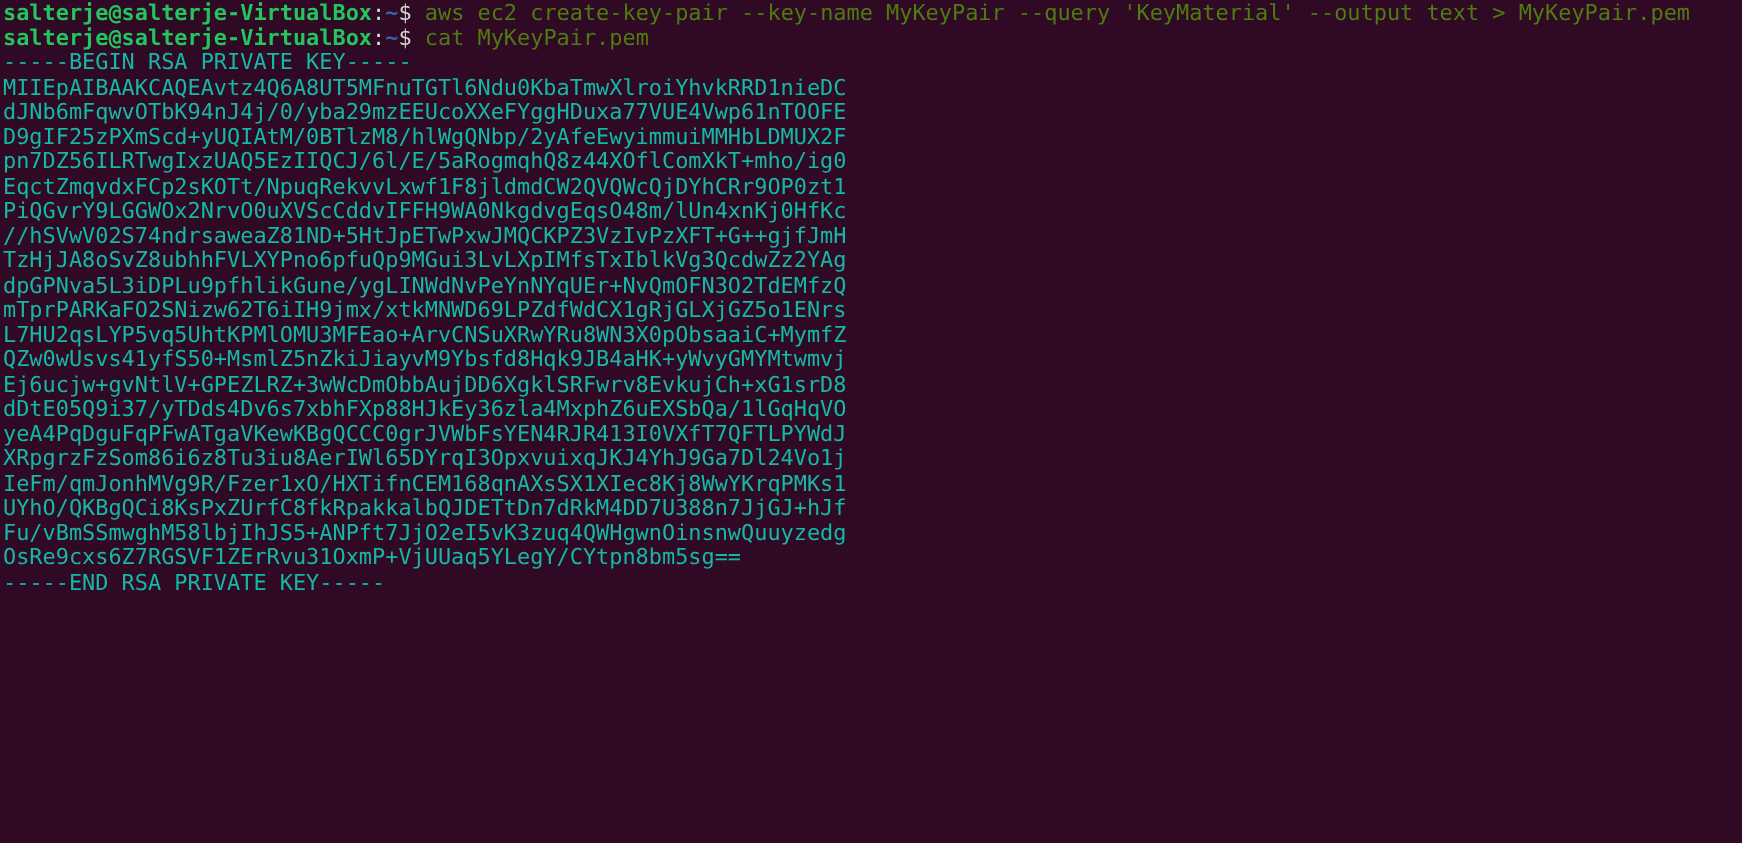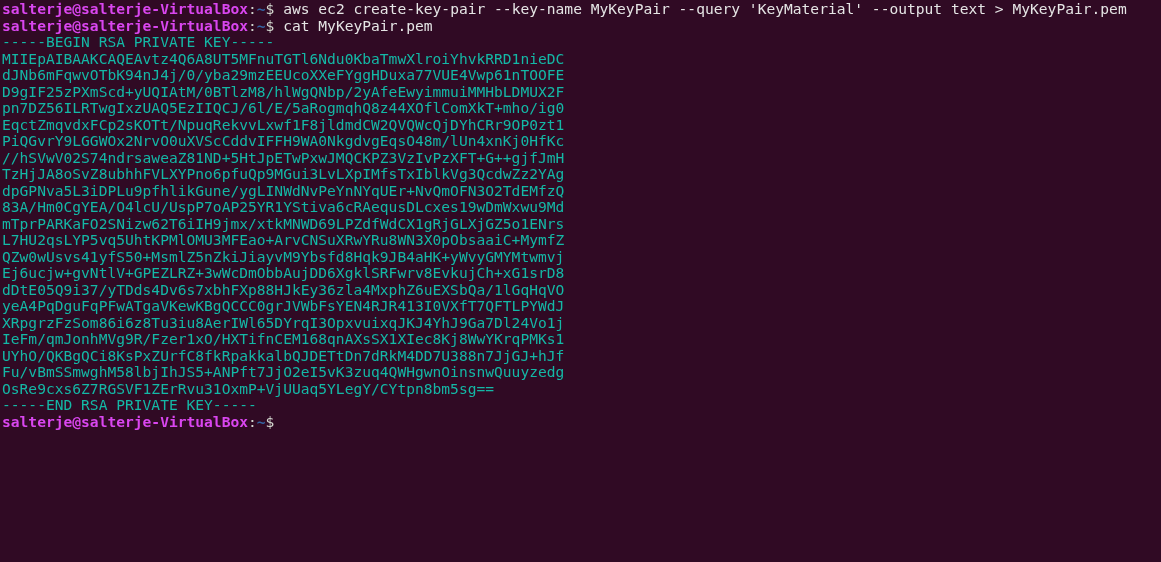--- a/index.html
+++ b/index.html
@@ -28,36 +28,36 @@
     font-size: 14.6px;
     white-space: pre;
     color: #d3d7cf;
     letter-spacing: 0px;
     padding-left: 2px;
   }
   .line:first-child {
     margin-top: 1px;
   }
   .user {
-    color: #d946ef;
+    color: #22c55e;
     font-weight: bold;
     margin-top: 32px;
   }
   .colon {
     color: #d3d7cf;
   }
   .path {
     color: #3465a4;
     font-weight: bold;
   }
   .dollar {
     color: #d3d7cf;
   }
   .cmd {
-    color: #e5e5e5;
+    color: #4d7c0f;
   }
   .out {
     color: #14b8a6;
   }
 </style>
 </head>
 <body>
 
 <div id="terminal">
     <div class="line"><span class="user">salterje@salterje-VirtualBox</span><span class="colon">:</span><span class="path">~</span><span class="dollar">$</span><span class="cmd"> aws ec2 create-key-pair --key-name MyKeyPair --query 'KeyMaterial' --output text &gt; MyKeyPair.pem</span></div>
@@ -65,27 +65,25 @@
     <div class="line"><span class="out">-----BEGIN RSA PRIVATE KEY-----</span></div>
     <div class="line"><span class="out">MIIEpAIBAAKCAQEAvtz4Q6A8UT5MFnuTGTl6Ndu0KbaTmwXlroiYhvkRRD1nieDC</span></div>
     <div class="line"><span class="out">dJNb6mFqwvOTbK94nJ4j/0/yba29mzEEUcoXXeFYggHDuxa77VUE4Vwp61nTOOFE</span></div>
     <div class="line"><span class="out">D9gIF25zPXmScd+yUQIAtM/0BTlzM8/hlWgQNbp/2yAfeEwyimmuiMMHbLDMUX2F</span></div>
     <div class="line"><span class="out">pn7DZ56ILRTwgIxzUAQ5EzIIQCJ/6l/E/5aRogmqhQ8z44XOflComXkT+mho/ig0</span></div>
     <div class="line"><span class="out">EqctZmqvdxFCp2sKOTt/NpuqRekvvLxwf1F8jldmdCW2QVQWcQjDYhCRr9OP0zt1</span></div>
     <div class="line"><span class="out">PiQGvrY9LGGWOx2NrvO0uXVScCddvIFFH9WA0NkgdvgEqsO48m/lUn4xnKj0HfKc</span></div>
     <div class="line"><span class="out">//hSVwV02S74ndrsaweaZ81ND+5HtJpETwPxwJMQCKPZ3VzIvPzXFT+G++gjfJmH</span></div>
     <div class="line"><span class="out">TzHjJA8oSvZ8ubhhFVLXYPno6pfuQp9MGui3LvLXpIMfsTxIblkVg3QcdwZz2YAg</span></div>
     <div class="line"><span class="out">dpGPNva5L3iDPLu9pfhlikGune/ygLINWdNvPeYnNYqUEr+NvQmOFN3O2TdEMfzQ</span></div>
-    <div class="line"><span class="out">83A/Hm0CgYEA/O4lcU/UspP7oAP25YR1YStiva6cRAequsDLcxes19wDmWxwu9Md</span></div>
     <div class="line"><span class="out">mTprPARKaFO2SNizw62T6iIH9jmx/xtkMNWD69LPZdfWdCX1gRjGLXjGZ5o1ENrs</span></div>
     <div class="line"><span class="out">L7HU2qsLYP5vq5UhtKPMlOMU3MFEao+ArvCNSuXRwYRu8WN3X0pObsaaiC+MymfZ</span></div>
     <div class="line"><span class="out">QZw0wUsvs41yfS50+MsmlZ5nZkiJiayvM9Ybsfd8Hqk9JB4aHK+yWvyGMYMtwmvj</span></div>
     <div class="line"><span class="out">Ej6ucjw+gvNtlV+GPEZLRZ+3wWcDmObbAujDD6XgklSRFwrv8EvkujCh+xG1srD8</span></div>
     <div class="line"><span class="out">dDtE05Q9i37/yTDds4Dv6s7xbhFXp88HJkEy36zla4MxphZ6uEXSbQa/1lGqHqVO</span></div>
     <div class="line"><span class="out">yeA4PqDguFqPFwATgaVKewKBgQCCC0grJVWbFsYEN4RJR413I0VXfT7QFTLPYWdJ</span></div>
     <div class="line"><span class="out">XRpgrzFzSom86i6z8Tu3iu8AerIWl65DYrqI3OpxvuixqJKJ4YhJ9Ga7Dl24Vo1j</span></div>
     <div class="line"><span class="out">IeFm/qmJonhMVg9R/Fzer1xO/HXTifnCEM168qnAXsSX1XIec8Kj8WwYKrqPMKs1</span></div>
     <div class="line"><span class="out">UYhO/QKBgQCi8KsPxZUrfC8fkRpakkalbQJDETtDn7dRkM4DD7U388n7JjGJ+hJf</span></div>
     <div class="line"><span class="out">Fu/vBmSSmwghM58lbjIhJS5+ANPft7JjO2eI5vK3zuq4QWHgwnOinsnwQuuyzedg</span></div>
     <div class="line"><span class="out">OsRe9cxs6Z7RGSVF1ZErRvu31OxmP+VjUUaq5YLegY/CYtpn8bm5sg==</span></div>
     <div class="line"><span class="out">-----END RSA PRIVATE KEY-----</span></div>
-    <div class="line"><span class="user">salterje@salterje-VirtualBox</span><span class="colon">:</span><span class="path">~</span><span class="dollar">$</span><span class="cmd"></span></div>
   </div>
 
 </body></html>

